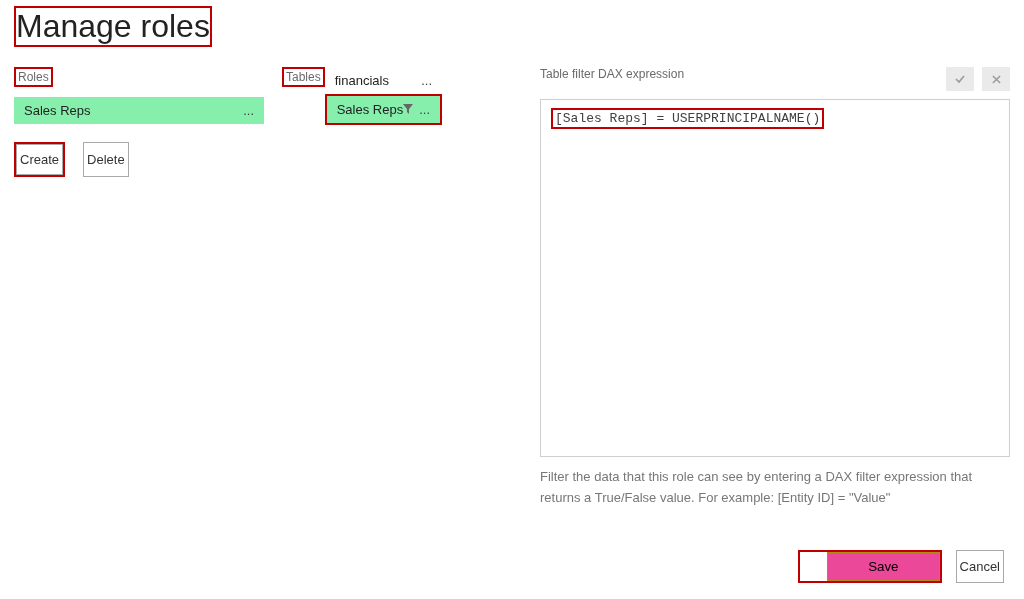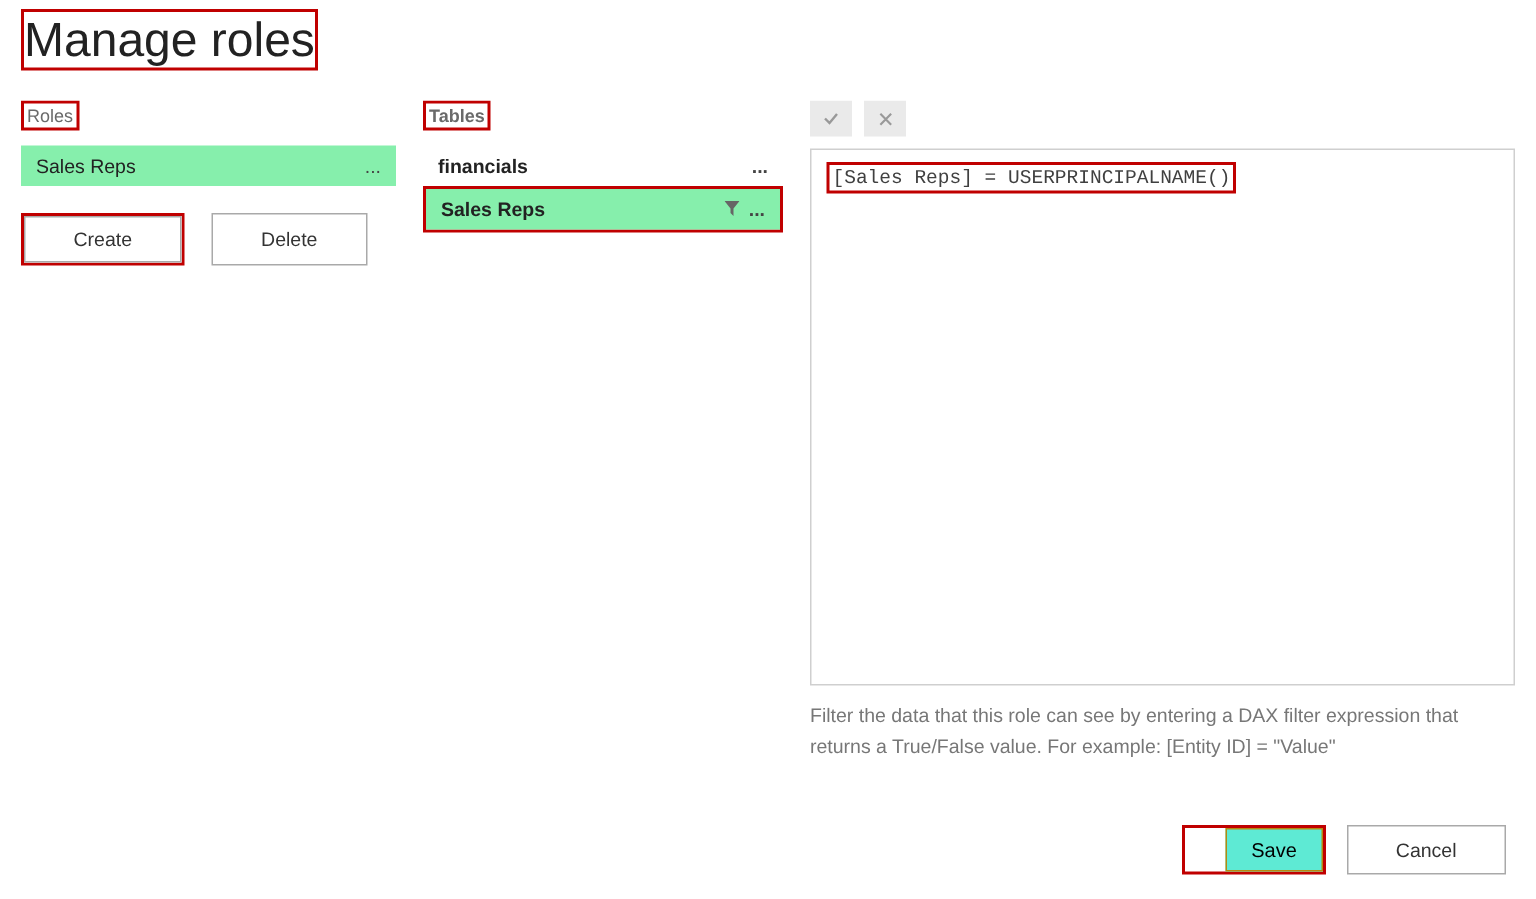--- a/index.html
+++ b/index.html
@@ -26,21 +26,21 @@
       display: inline-block;
     }
     .hl { border: 2px solid #c00000; }
     .main {
       display: flex;
       flex: 1;
       gap: 18px;
       overflow: hidden;
     }
     .col-roles { width: 250px; display: flex; flex-direction: column; }
-    .col-tables { width: 240px; display: flex; flex-direction: column; font-weight: bold; }
+    .col-tables { width: 240px; display: flex; flex-direction: row; }
     .col-expr { flex: 1; display: flex; flex-direction: column; }
 
     .section-heading {
       font-size: 12px;
       color: #6a6a6a;
       margin-bottom: 10px;
       display: inline-block;
       padding: 1px 2px;
     }
     .expr-header { display: flex; align-items: center; justify-content: space-between; margin-bottom: 8px; }
@@ -60,30 +60,30 @@
       color: #444;
       font-size: 13px;
       letter-spacing: 0;
       line-height: 1;
     }
 
     .btn-row { display: flex; gap: 18px; margin-top: 18px; }
     .btn {
       border: 1px solid #a9a9a9;
       background: #fff;
-      padding: 7px 32px;
+      padding: 7px 3px;
       font-size: 13px;
       color: #333;
       cursor: pointer;
     }
     .btn-primary {
-      background: #5eead4;
+      background: #ec4899;
       border: 1px solid #b58910;
       color: #000;
-      padding: 6px 16px;
+      padding: 6px 40px;
       margin-left: 27px;
     }
 
     .icon-btn-row { display: flex; gap: 8px; }
     .icon-btn {
       width: 28px; height: 24px;
       background: #eaeaea;
       display: flex; align-items: center; justify-content: center;
       cursor: pointer;
       color: #888;
@@ -168,20 +168,21 @@
               </span>
               <span class="ellipsis">...</span>
             </span>
           </div>
         </div>
       </div>
     </div>
 
     <div class="col-expr">
       <div class="expr-header">
+        <span class="section-heading" style="border:none;padding:0;">Table filter DAX expression</span>
         <div class="icon-btn-row">
           <div class="icon-btn">
             <svg width="10" height="10" viewBox="0 0 10 10">
                 <path d="M1 5 L4 8 L9 2" stroke="#999" stroke-width="1.6" fill="none"></path>
               </svg>
           </div>
           <div class="icon-btn">
             <svg width="9" height="9" viewBox="0 0 10 10">
                 <path d="M1 1 L9 9 M9 1 L1 9" stroke="#999" stroke-width="1.6"></path>
               </svg>

